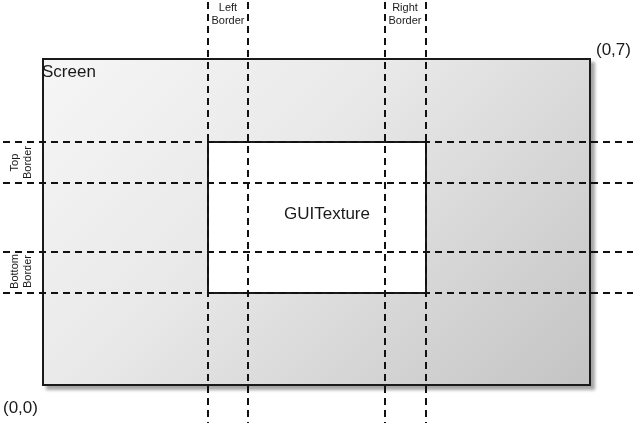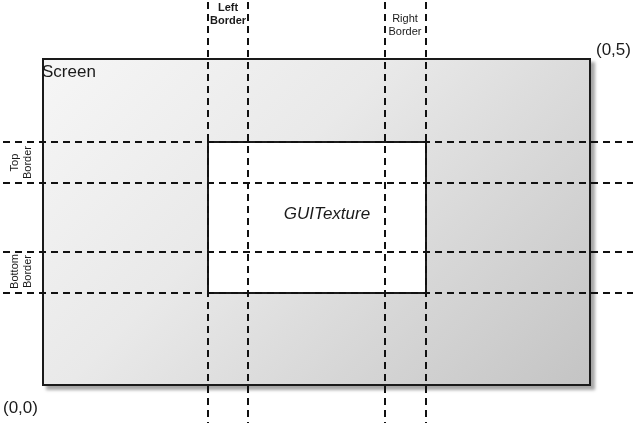--- a/index.html
+++ b/index.html
@@ -75,37 +75,35 @@
     left: 42px;
     top: 62px;
     font-size: 17px;
   }
   .guitexture-label {
     left: 207px;
     top: 204px;
     width: 240px;
     text-align: center;
     font-size: 17px;
-    font-style: italic;
   }
   .border-label {
     font-size: 11px;
     line-height: 12.5px;
     text-align: center;
     white-space: normal;
   }
   .left-border-label {
     left: 203px;
     top: 1px;
     width: 50px;
-    font-weight: bold;
   }
   .right-border-label {
     left: 380px;
-    top: 12px;
+    top: 1px;
     width: 50px;
   }
   .rot {
     transform: rotate(-90deg);
   }
   .top-border-label {
     left: -4px;
     top: 150px;
     width: 48px;
   }
@@ -150,17 +148,17 @@
   <div class="lbl guitexture-label">GUITexture</div>
 
   <div class="lbl border-label left-border-label">Left Border</div>
 
   <div class="lbl border-label right-border-label">Right Border</div>
 
   <div class="lbl border-label rot top-border-label">Top Border</div>
 
   <div class="lbl border-label rot bottom-border-label">Bottom Border</div>
 
-  <div class="lbl coord-label coord-top-right">(0,5)</div>
+  <div class="lbl coord-label coord-top-right">(0,7)</div>
 
   <div class="lbl coord-label coord-origin">(0,0)</div>
 
 </div>
 
 </body></html>

